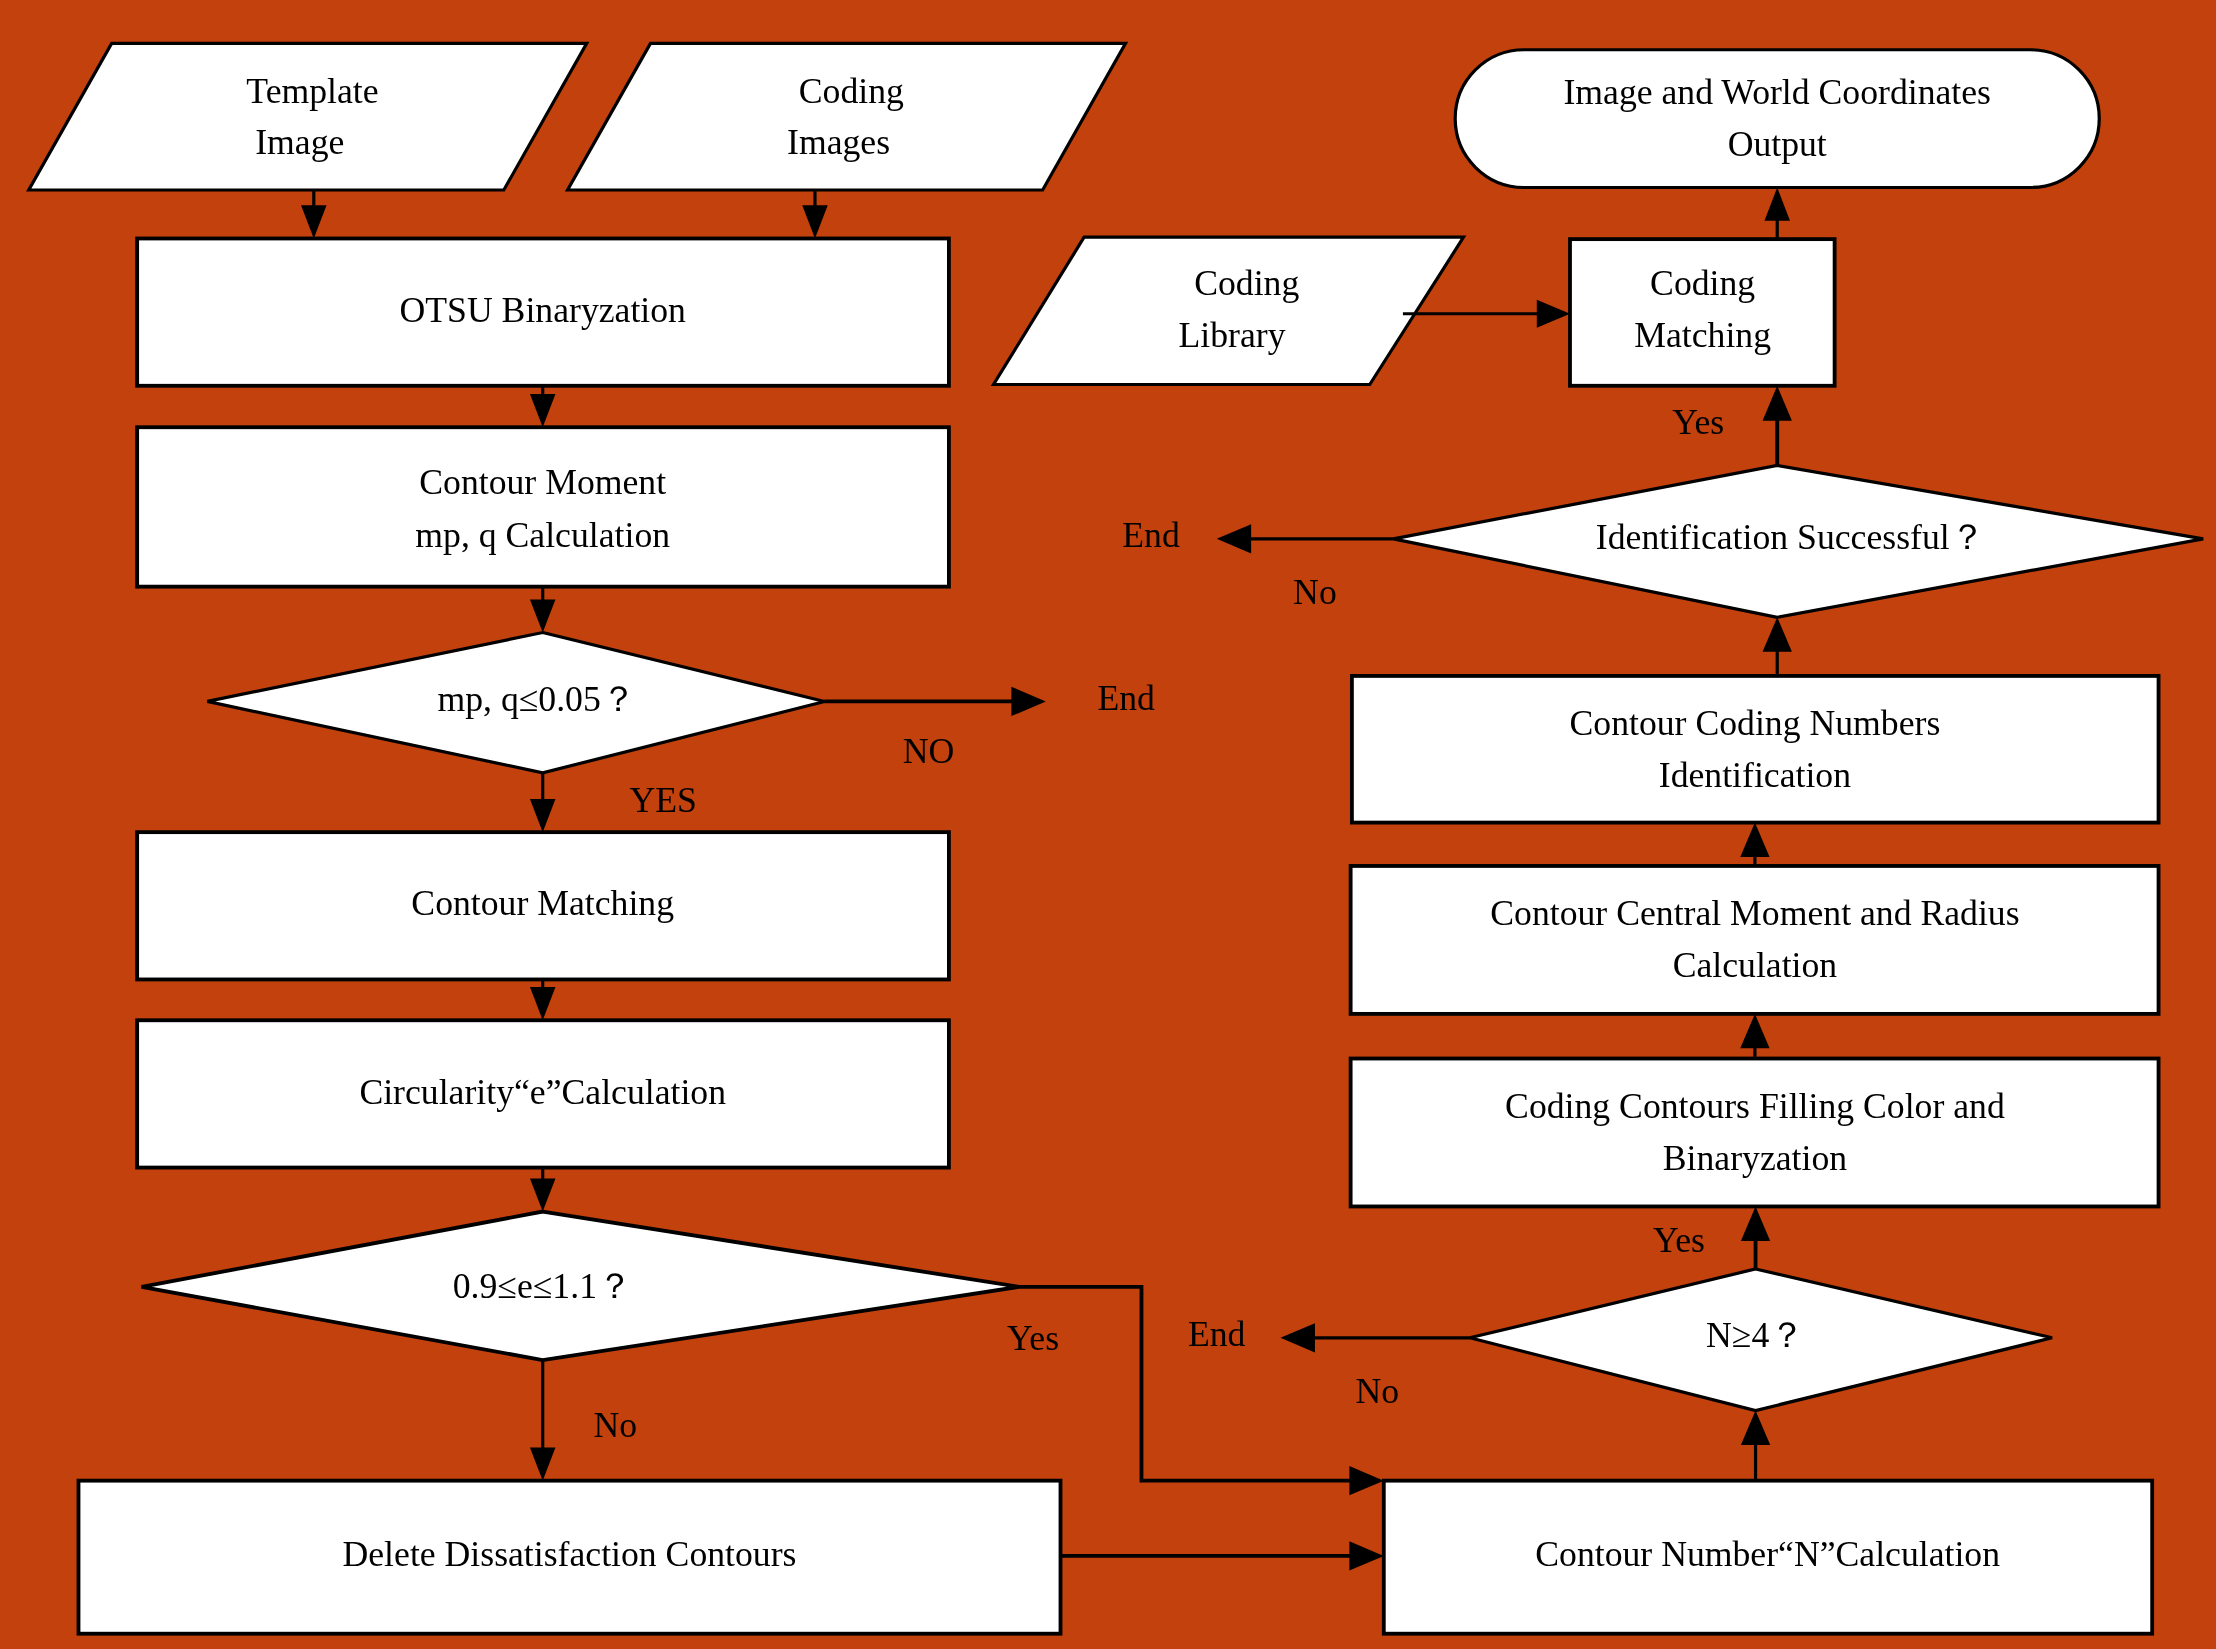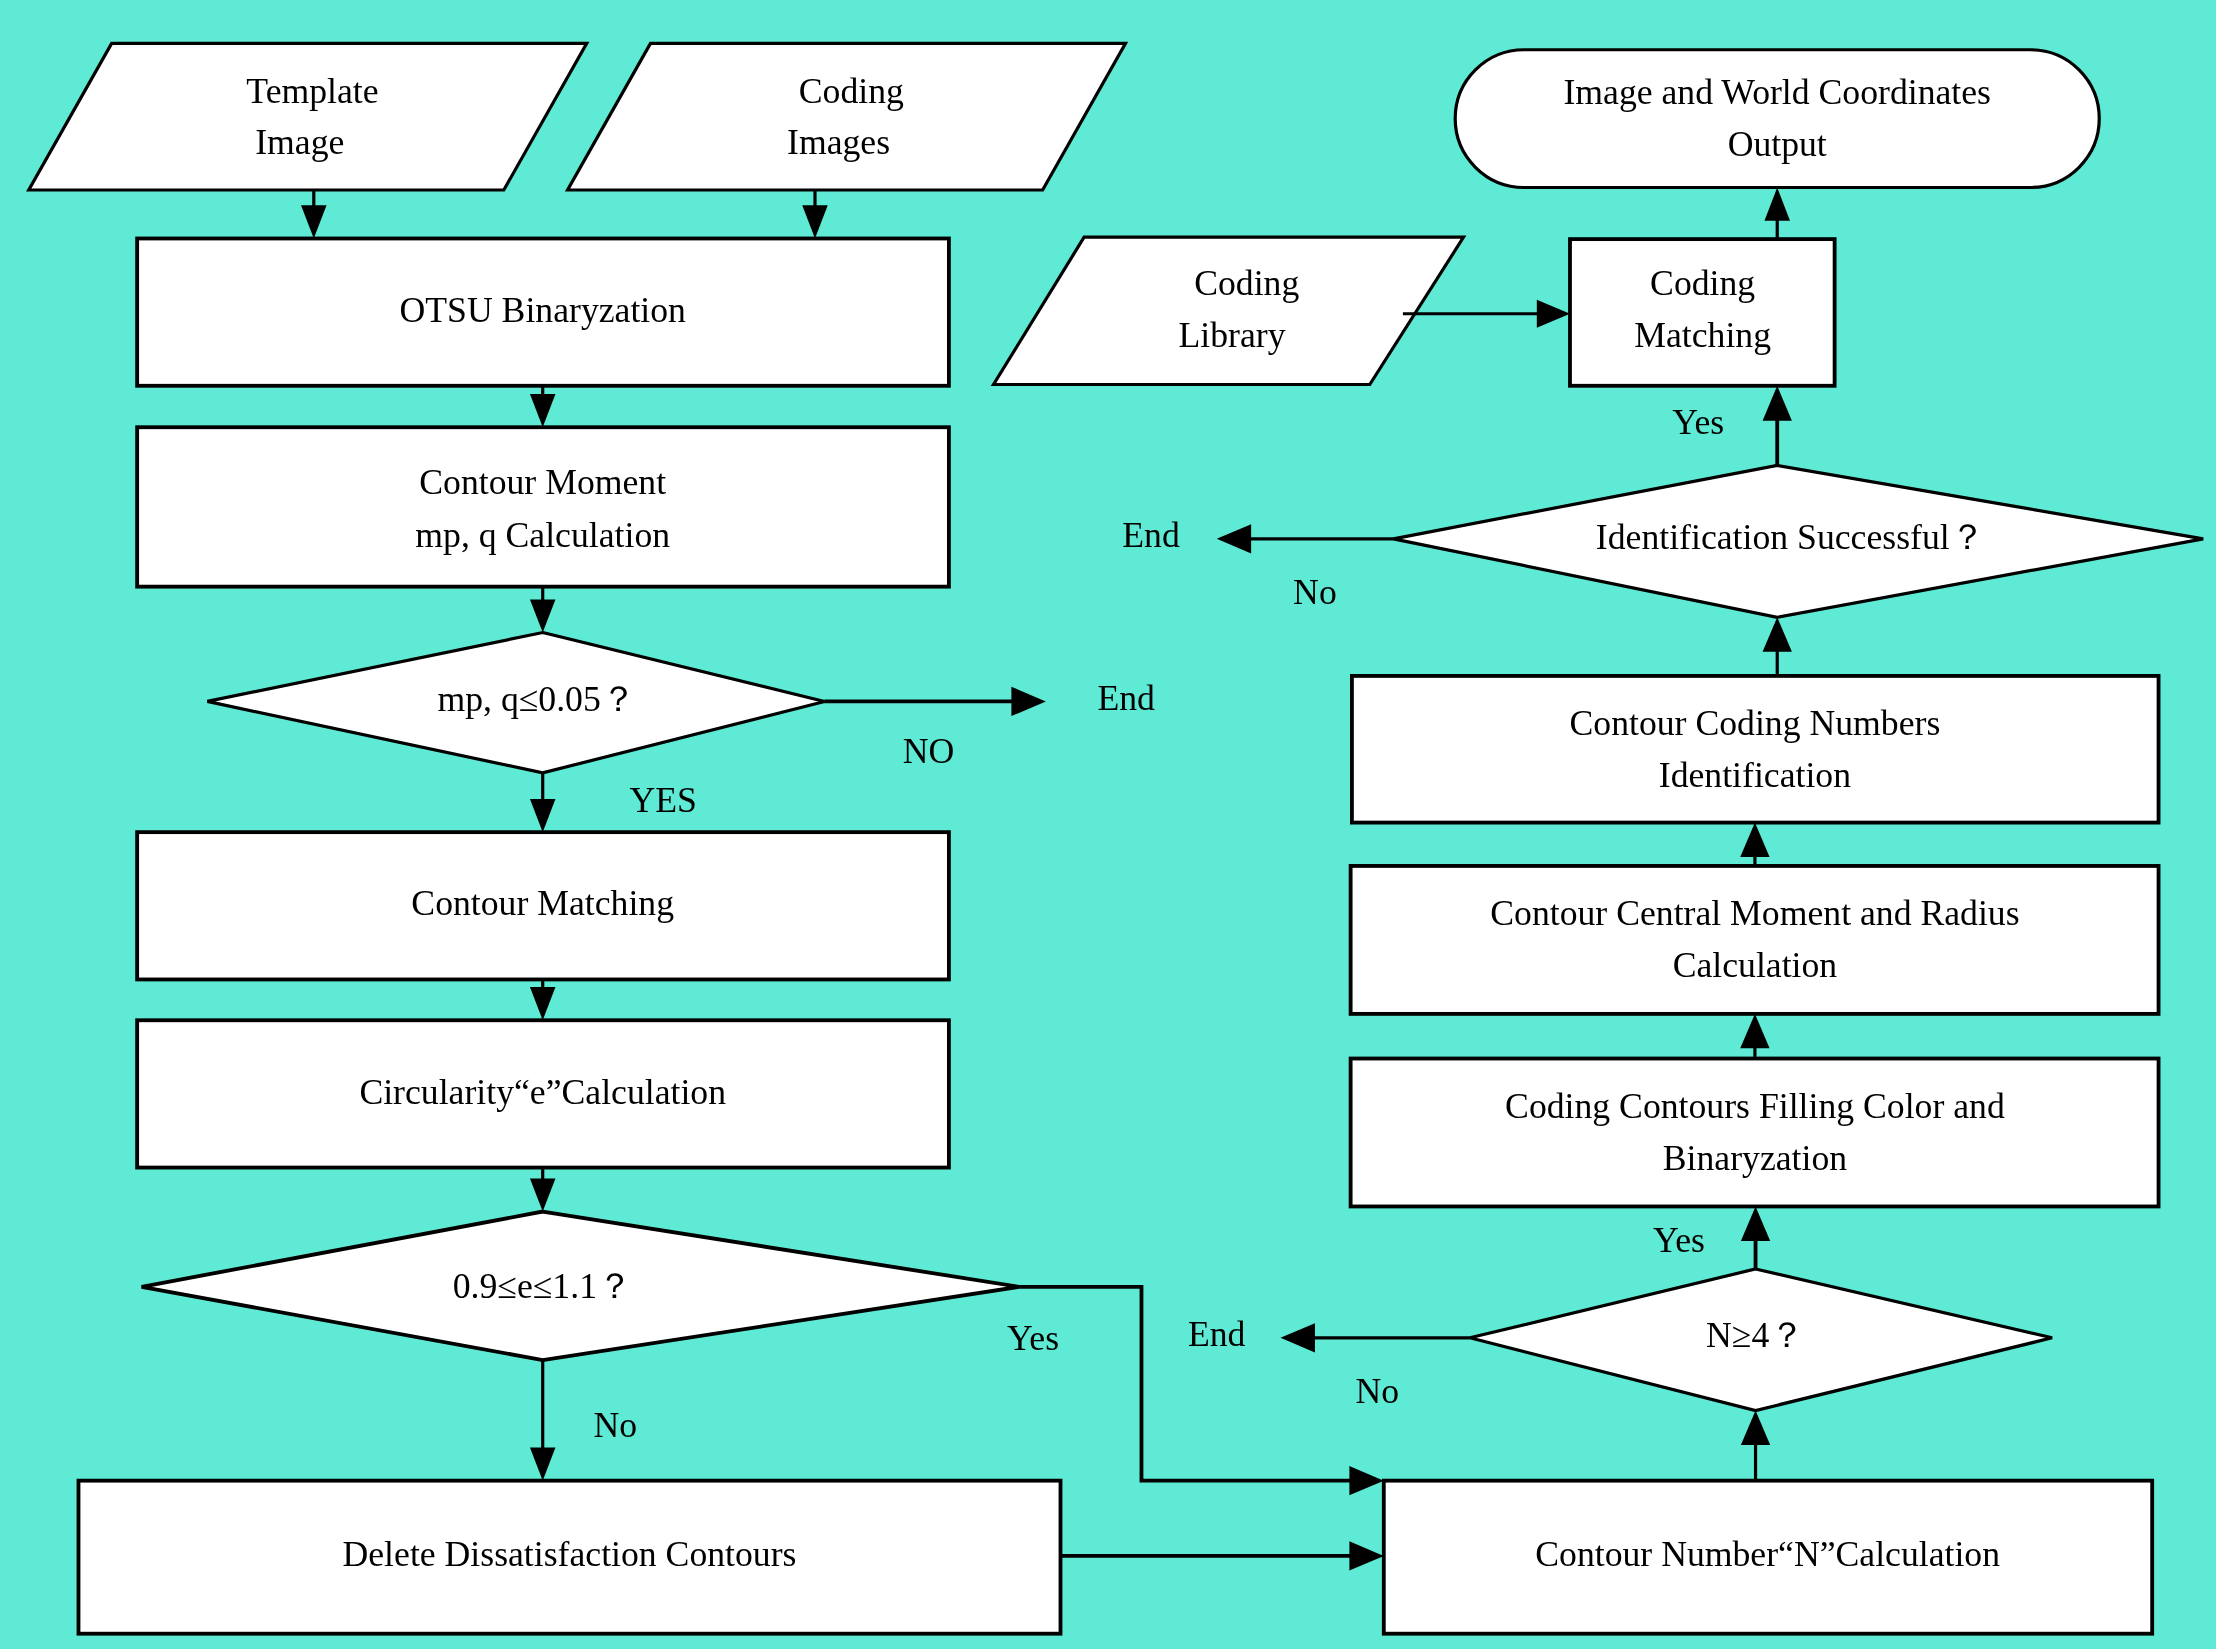--- a/index.html
+++ b/index.html
@@ -7,21 +7,21 @@
     padding: 0;
     background: #ffffff;
   }
   body {
     font-family: "Liberation Serif", "DejaVu Serif", serif;
   }
   #flow-root {
     position: relative;
     width: 2216px;
     height: 1649px;
-    background: #5eead4;
+    background: #c2410c;
     overflow: hidden;
   }
   svg#flow-svg {
     display: block;
     width: 2216px;
     height: 1649px;
   }
   .shape-stroke {
     fill: #ffffff;
     stroke: #000000;

